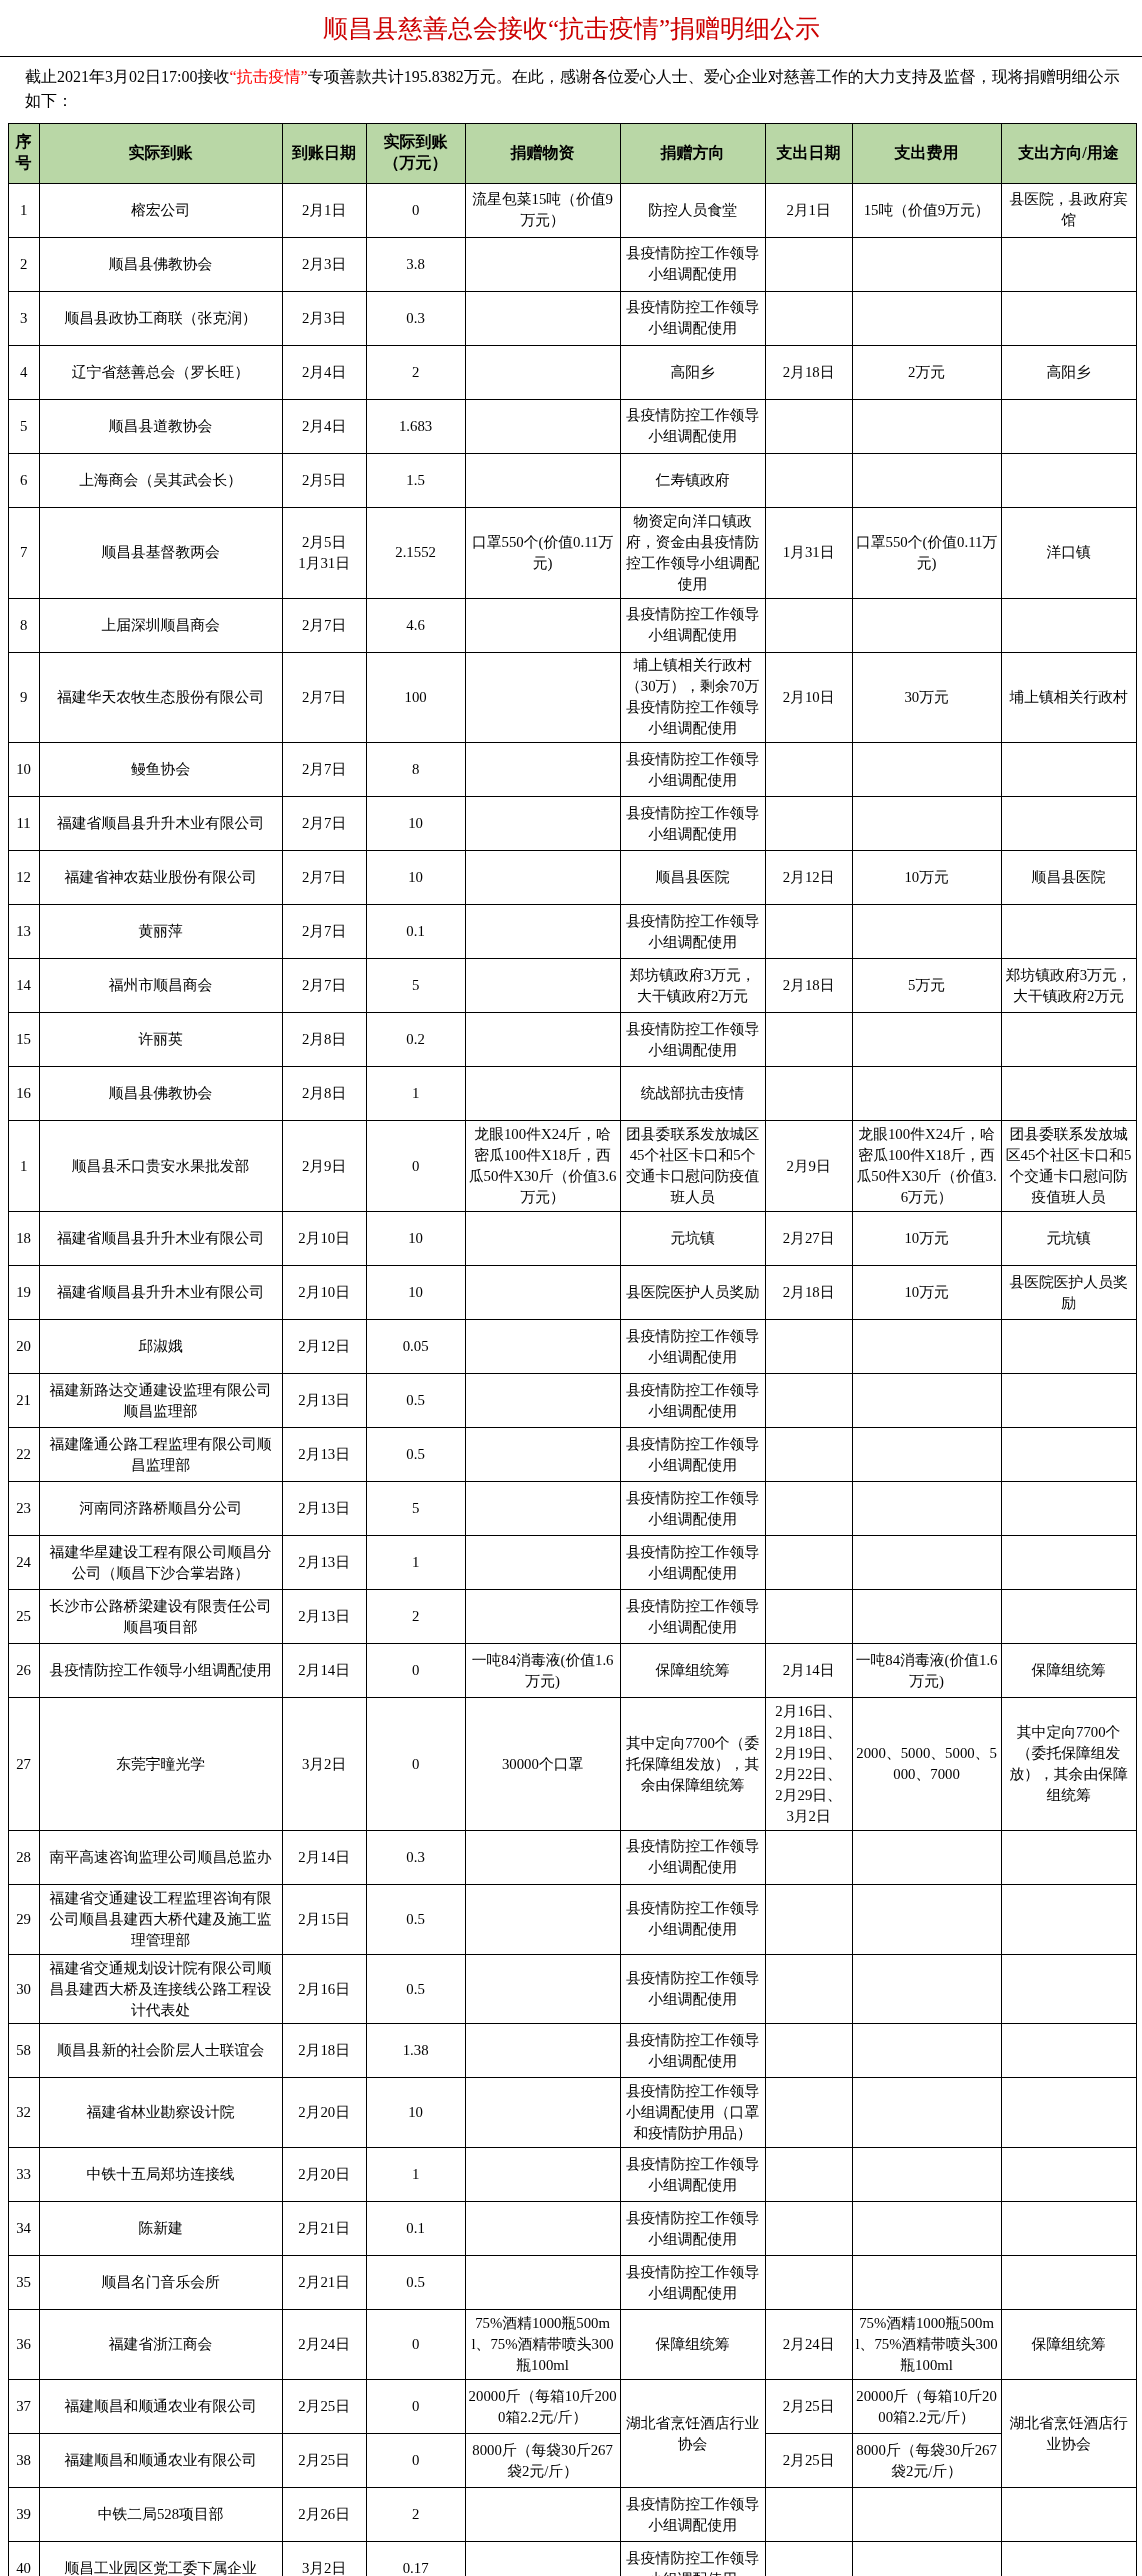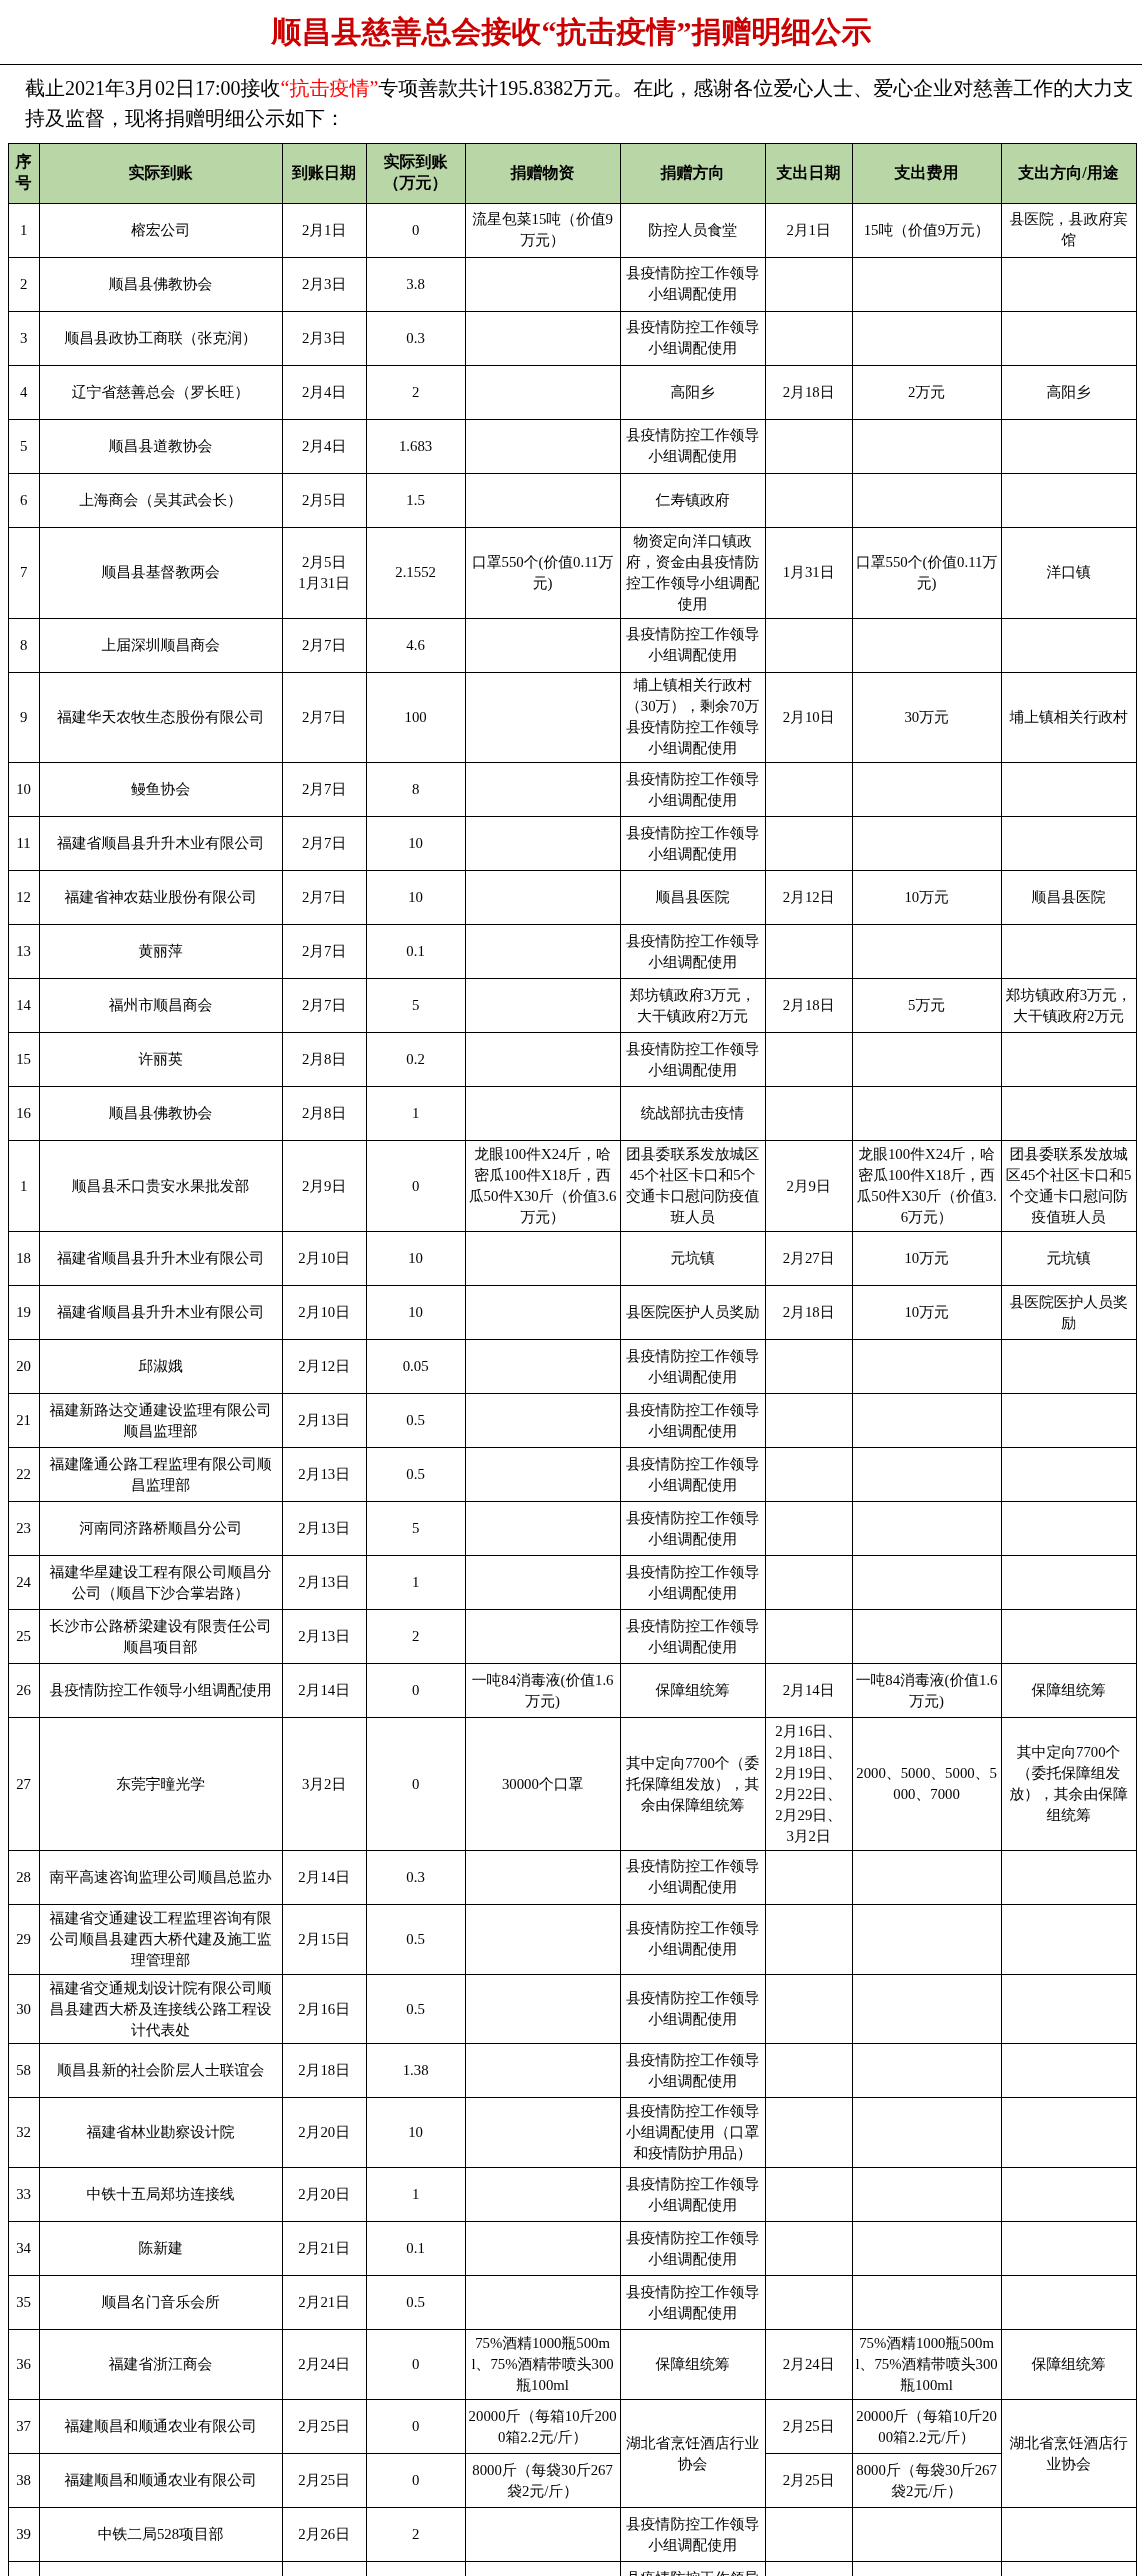--- a/index.html
+++ b/index.html
@@ -9,28 +9,28 @@
     --line:#000;
   }
   html,body{margin:0;padding:0;background:#fff;}
   body{
     width:1143px;
     color:#000;
     font-family:"Liberation Serif","DejaVu Serif",serif;
   }
   .doc-title{
     text-align:center;
-    font-size:30px;
-    font-weight:bold;
+    font-size:25px;
+    font-weight:normal;
     color:var(--title-red);
     padding:12.4px 0 10.5px;
     border-bottom:1.9px solid var(--line);
   }
   .doc-subtitle{
-    font-size:20px;
+    font-size:16px;
     line-height:1.5;
     padding:8.6px 9.5px 9.5px 25px;
   }
   .doc-subtitle .hl{ color:var(--hl-red); }
   table.donations{
     width:1128px;
     margin:0 7.6px;
     border-collapse:collapse;
     table-layout:fixed;
   }

